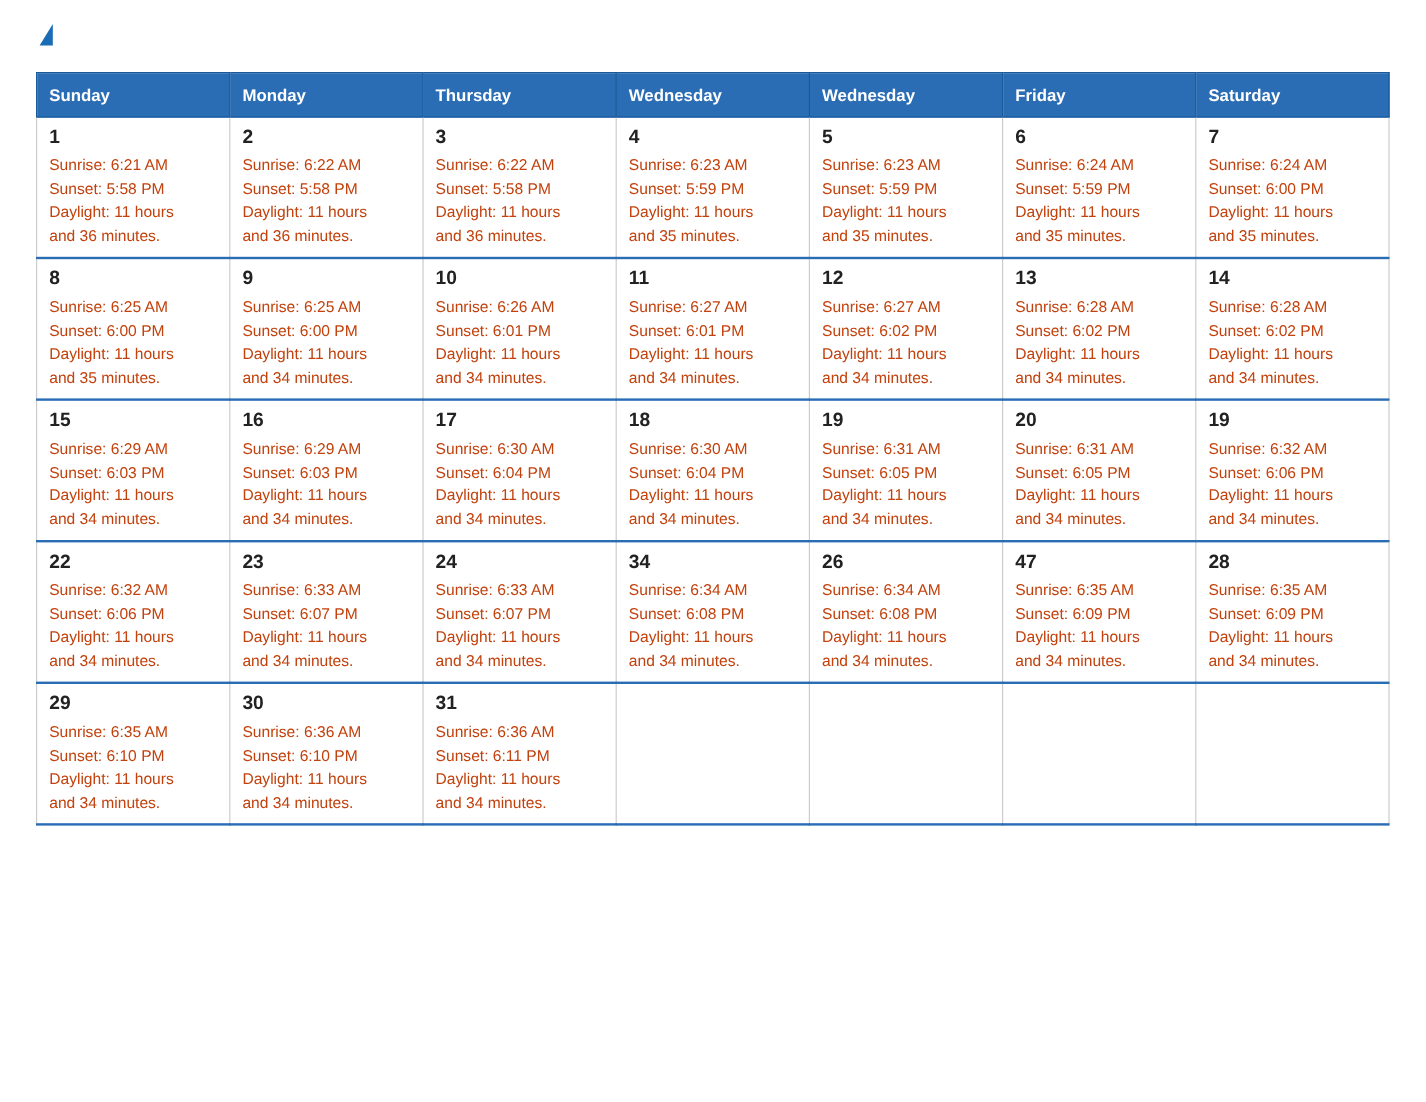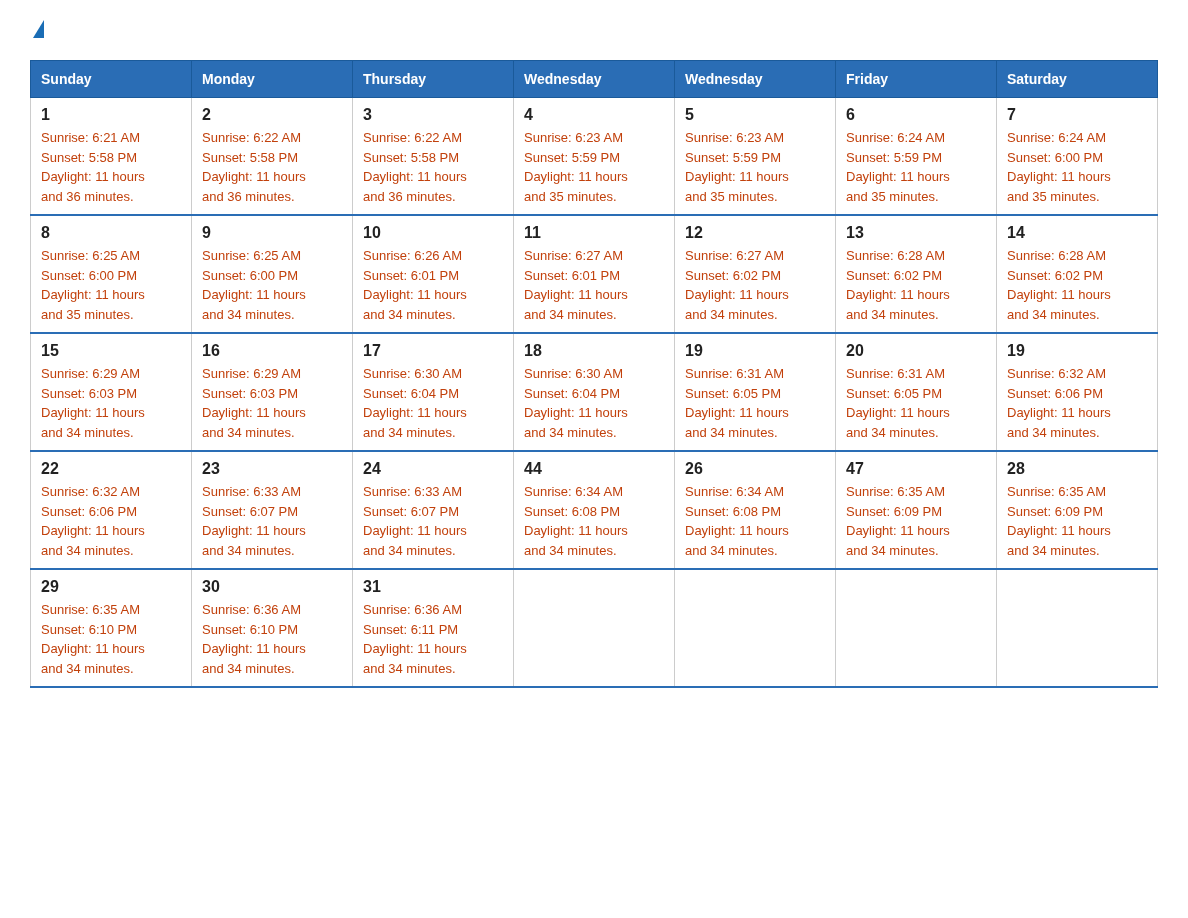--- a/index.html
+++ b/index.html
@@ -311,21 +311,21 @@
       </td>
         <td>
         <span class="day-number">24</span>
         <div class="day-info">
           Sunrise: 6:33 AM<br>
           Sunset: 6:07 PM<br>
           Daylight: 11 hours<br>and 34 minutes.
         </div>
       </td>
         <td>
-        <span class="day-number">44</span>
+        <span class="day-number">34</span>
         <div class="day-info">
           Sunrise: 6:34 AM<br>
           Sunset: 6:08 PM<br>
           Daylight: 11 hours<br>and 34 minutes.
         </div>
       </td>
         <td>
         <span class="day-number">26</span>
         <div class="day-info">
           Sunrise: 6:34 AM<br>

